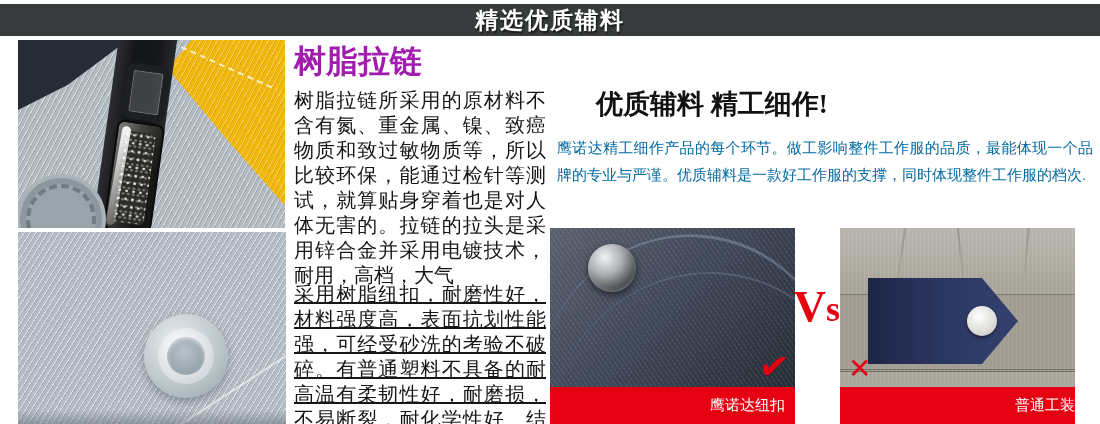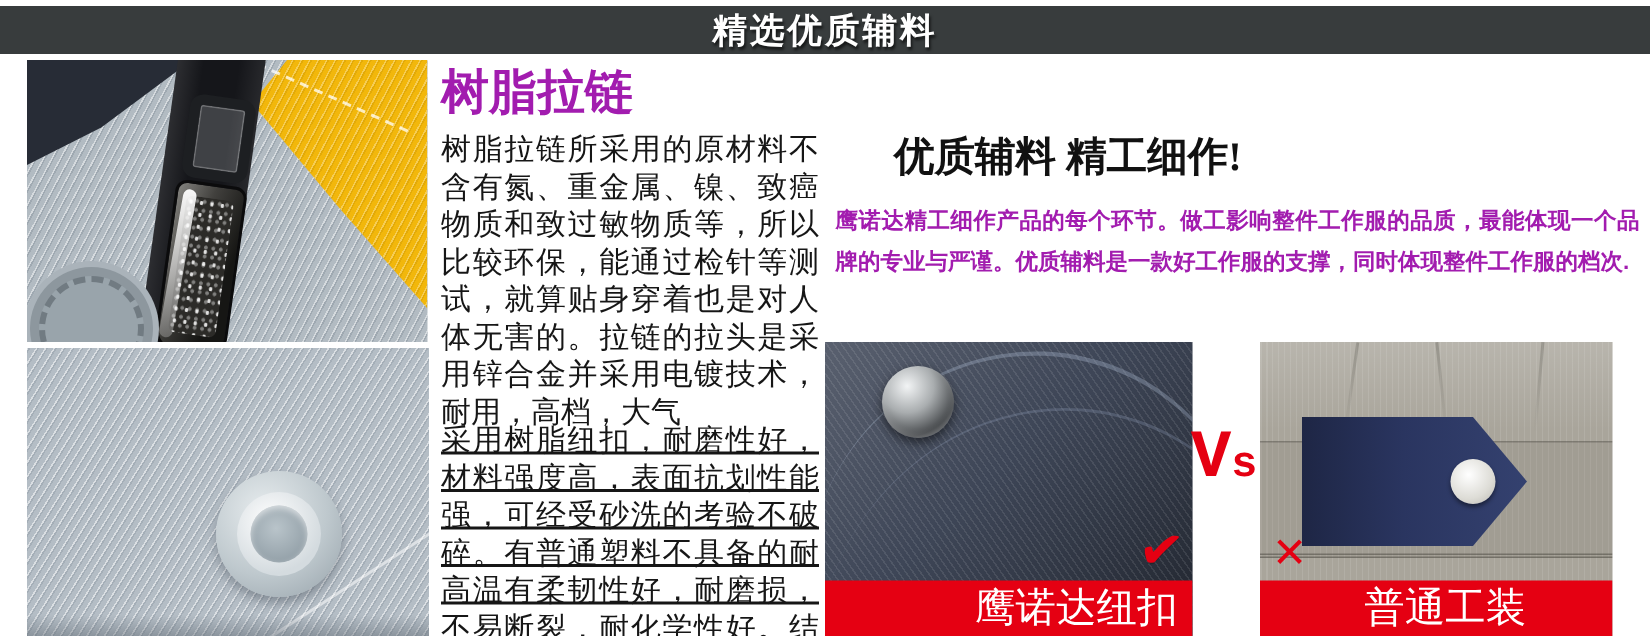--- a/index.html
+++ b/index.html
@@ -60,44 +60,44 @@
   .title-button{top:240px;}
   .body-para{position:absolute;left:294px;width:252px;font-size:20px;line-height:25px;color:#161616;
       text-align:justify;letter-spacing:0;}
   .para-zipper{top:88px;}
   .para-button{top:282px;text-decoration:underline;}
 
   
   .quality-head{position:absolute;left:560px;top:86px;font-family:"Liberation Serif","DejaVu Serif",serif;
       font-weight:bold;font-size:27px;color:#111;letter-spacing:0;margin-left:36px;}
   .quality-para{position:absolute;left:557px;top:134px;width:536px;font-size:15px;line-height:27px;
-      color:#a21caf;font-weight:bold;text-align:justify;}
+      color:#0369a1;font-weight:normal;text-align:justify;}
 
   
   .cmp{position:absolute;top:228px;height:196px;overflow:hidden;}
   .cmp-left{left:550px;width:245px;background:#3e4657;
       background-image:repeating-linear-gradient(55deg,rgba(255,255,255,.09) 0 1px,transparent 1px 4px),
                        linear-gradient(135deg,rgba(255,255,255,.14),transparent 45%,rgba(0,0,0,.38) 90%);}
   .cmp-left .seam1{position:absolute;right:-60px;top:8px;width:300px;height:170px;border:0;
       border-top:3px solid rgba(170,182,205,.35);border-radius:50% 50% 0 0/90% 90% 0 0;transform:rotate(14deg);}
   .cmp-left .seam2{position:absolute;right:-90px;top:46px;width:320px;height:190px;
       border-top:2px solid rgba(140,152,178,.30);border-radius:50% 50% 0 0/90% 90% 0 0;transform:rotate(16deg);}
   .dome-button{position:absolute;left:38px;top:16px;width:48px;height:48px;border-radius:50%;
       background:radial-gradient(circle at 35% 28%,#f2f4f5,#a9adaf 38%,#46494c 72%,#5d6063);
       box-shadow:0 3px 7px rgba(0,0,0,.55),inset 0 -2px 4px rgba(255,255,255,.2);}
   .label-bar{position:absolute;left:0;bottom:0;width:100%;height:37px;background:#e50012;color:#fff;
-      font-family:"Liberation Serif","DejaVu Serif",serif;font-size:27px;line-height:37px;}
+      font-family:"Liberation Serif","DejaVu Serif",serif;font-size:15px;line-height:37px;}
   .label-right{text-align:right;padding-right:10px;box-sizing:border-box;}
-  .label-left{text-align:center;padding-left:12px;box-sizing:border-box;}
+  .label-left{text-align:right;padding-left:12px;box-sizing:border-box;}
   .check-mark{position:absolute;right:6px;bottom:39px;color:#e50012;font-size:36px;font-weight:bold;
       line-height:36px;transform:rotate(6deg);text-shadow:0 1px 0 rgba(0,0,0,.2);}
   .x-mark{position:absolute;left:8px;bottom:41px;color:#e50012;font-size:28px;font-weight:bold;line-height:28px;}
 
-  .vs{position:absolute;left:792px;top:286px;width:48px;text-align:center;color:#e50012;
-      font-family:Liberation Mono, monospace;font-weight:bold;font-size:29px;line-height:40px;}
+  .vs{position:absolute;left:792px;top:286px;width:48px;text-align:right;color:#e50012;
+      font-family:Liberation Serif, serif;font-weight:bold;font-size:36px;line-height:40px;}
   .vs::first-letter{font-size:45px;}
 
   .cmp-right{left:840px;width:235px;background:#a9a59b;
       background-image:repeating-linear-gradient(90deg,rgba(255,255,255,.10) 0 1px,transparent 1px 4px),
                        linear-gradient(rgba(255,255,255,.18),transparent 30%);}
   .waist-band{position:absolute;left:0;top:66px;width:100%;height:74px;background:rgba(125,120,110,.18);
       border-top:1px solid rgba(60,58,52,.35);border-bottom:3px double rgba(60,58,52,.45);}
   .wrinkle{position:absolute;top:0;width:2px;height:60px;background:linear-gradient(rgba(90,88,80,.35),transparent);}
   .w1{left:60px;transform:rotate(8deg);} .w2{left:120px;transform:rotate(-6deg);} .w3{left:185px;transform:rotate(5deg);}
   .strap{position:absolute;left:28px;top:50px;width:150px;height:86px;

